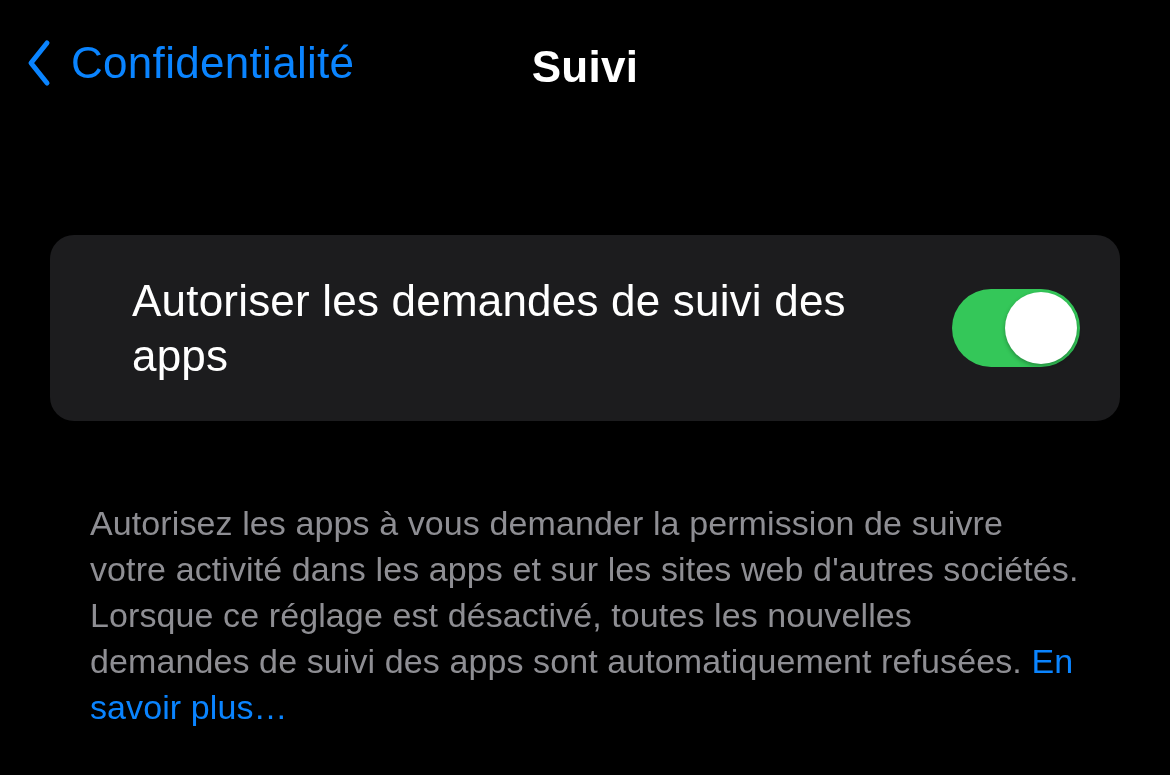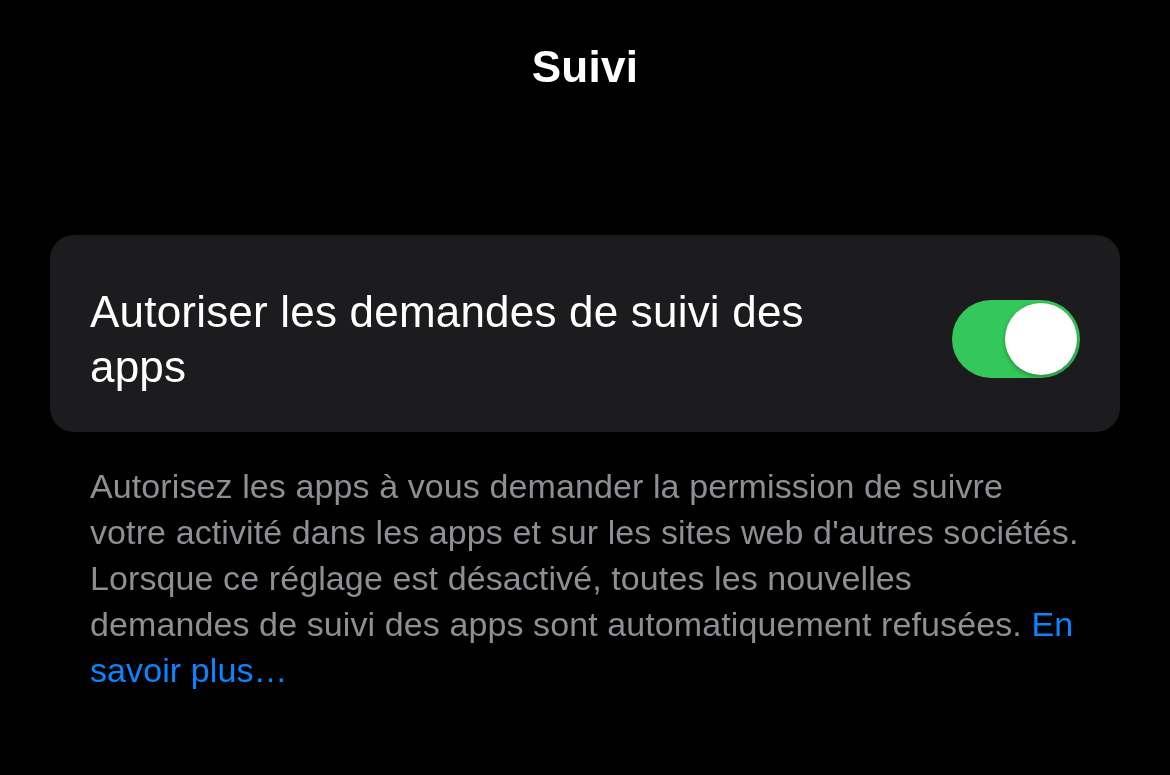--- a/index.html
+++ b/index.html
@@ -46,24 +46,24 @@
       color: #ffffff;
       letter-spacing: 0.3px;
       margin-top: 8px;
     }
     .content {
       padding: 120px 50px 0 50px;
     }
     .settings-row {
       background: #1c1c1e;
       border-radius: 24px;
-      padding: 49px 40px 38px 40px;
+      padding: 38px 40px 38px 40px;
       display: flex;
       align-items: center;
-      justify-content: space-between;
+      justify-content: flex-end;
     }
     .row-label {
       font-size: 44px;
       font-weight: 400;
       color: #ffffff;
       line-height: 1.25;
       letter-spacing: 0.2px;
       max-width: 820px;
     }
     .toggle {
@@ -84,34 +84,41 @@
       top: 3px;
       right: 3px;
       box-shadow: 0 2px 4px rgba(0,0,0,0.3);
     }
     .description {
       padding: 32px 40px 0 40px;
       font-size: 34px;
       line-height: 1.35;
       color: #8e8e93;
       letter-spacing: 0.1px;
+      margin-top: 48px;
     }
     .description-text {
       display: inline;
     }
     .learn-more {
       color: #0a84ff;
       cursor: pointer;
       display: inline;
     }
   </style>
 </head>
 <body>
 
 <div class="nav-bar">
+  <div class="back-button">
+    <svg class="chevron-left" viewBox="0 0 28 48" fill="none">
+      <path d="M22 4 L6 24 L22 44" stroke="#0a84ff" stroke-width="5" stroke-linecap="round" stroke-linejoin="round"></path>
+    </svg>
+    <span>Confidentialité</span>
+  </div>
   <div class="nav-title">Suivi</div>
 </div>
 
 <div class="content">
   <div class="settings-row">
     <div class="row-label">Autoriser les demandes de suivi des apps</div>
     <div class="toggle">
       <div class="toggle-knob"></div>
     </div>
   </div>

